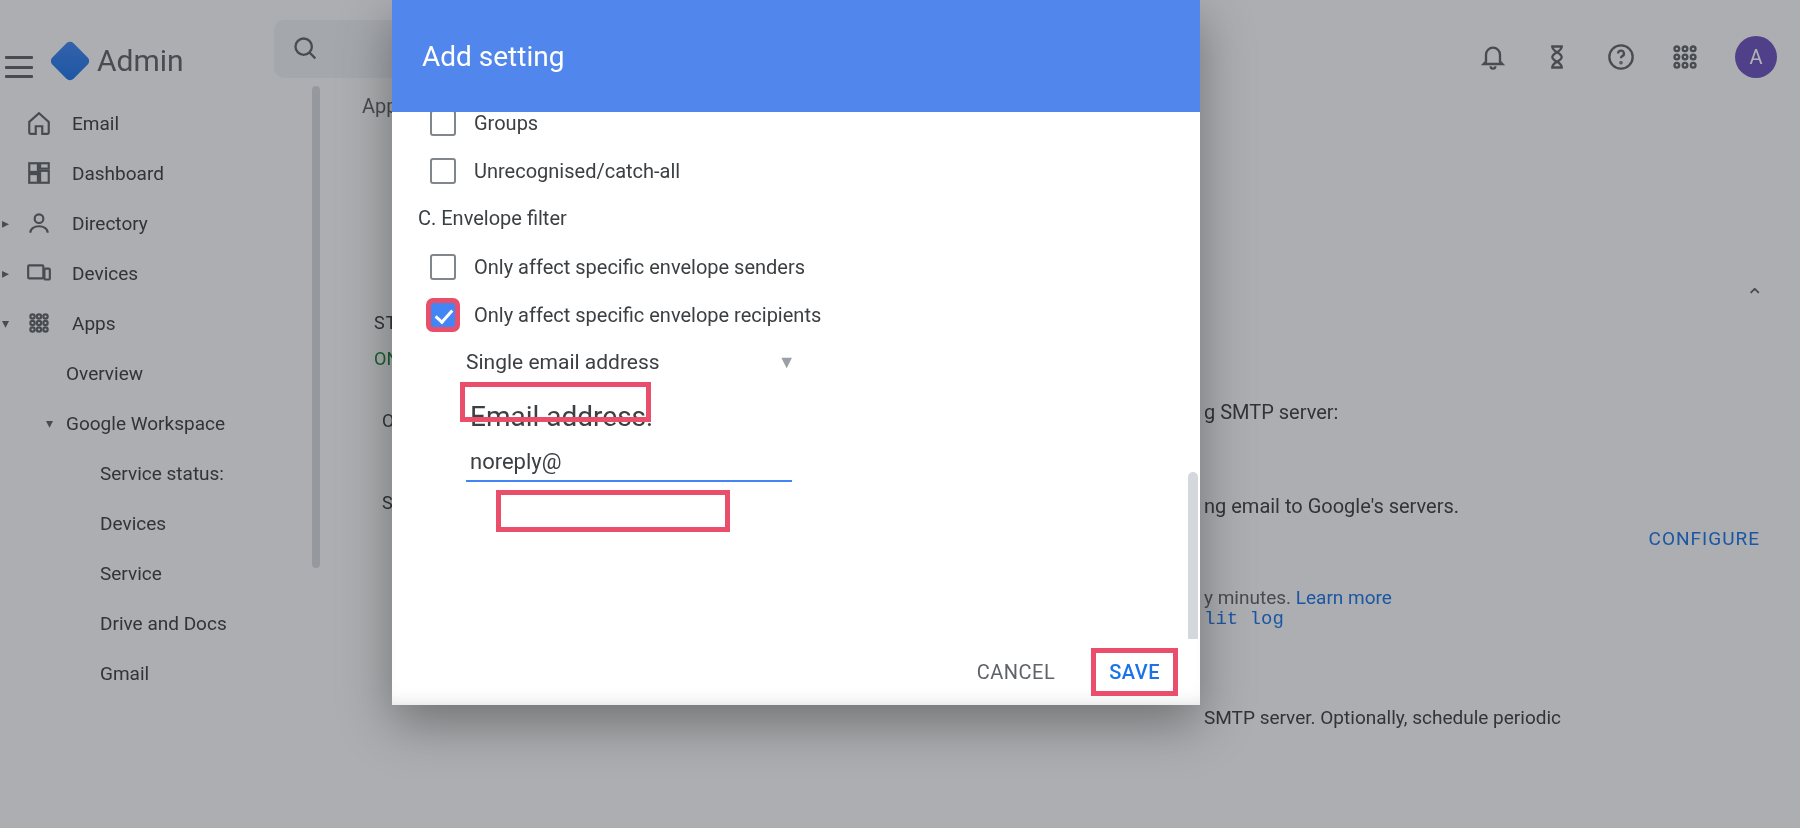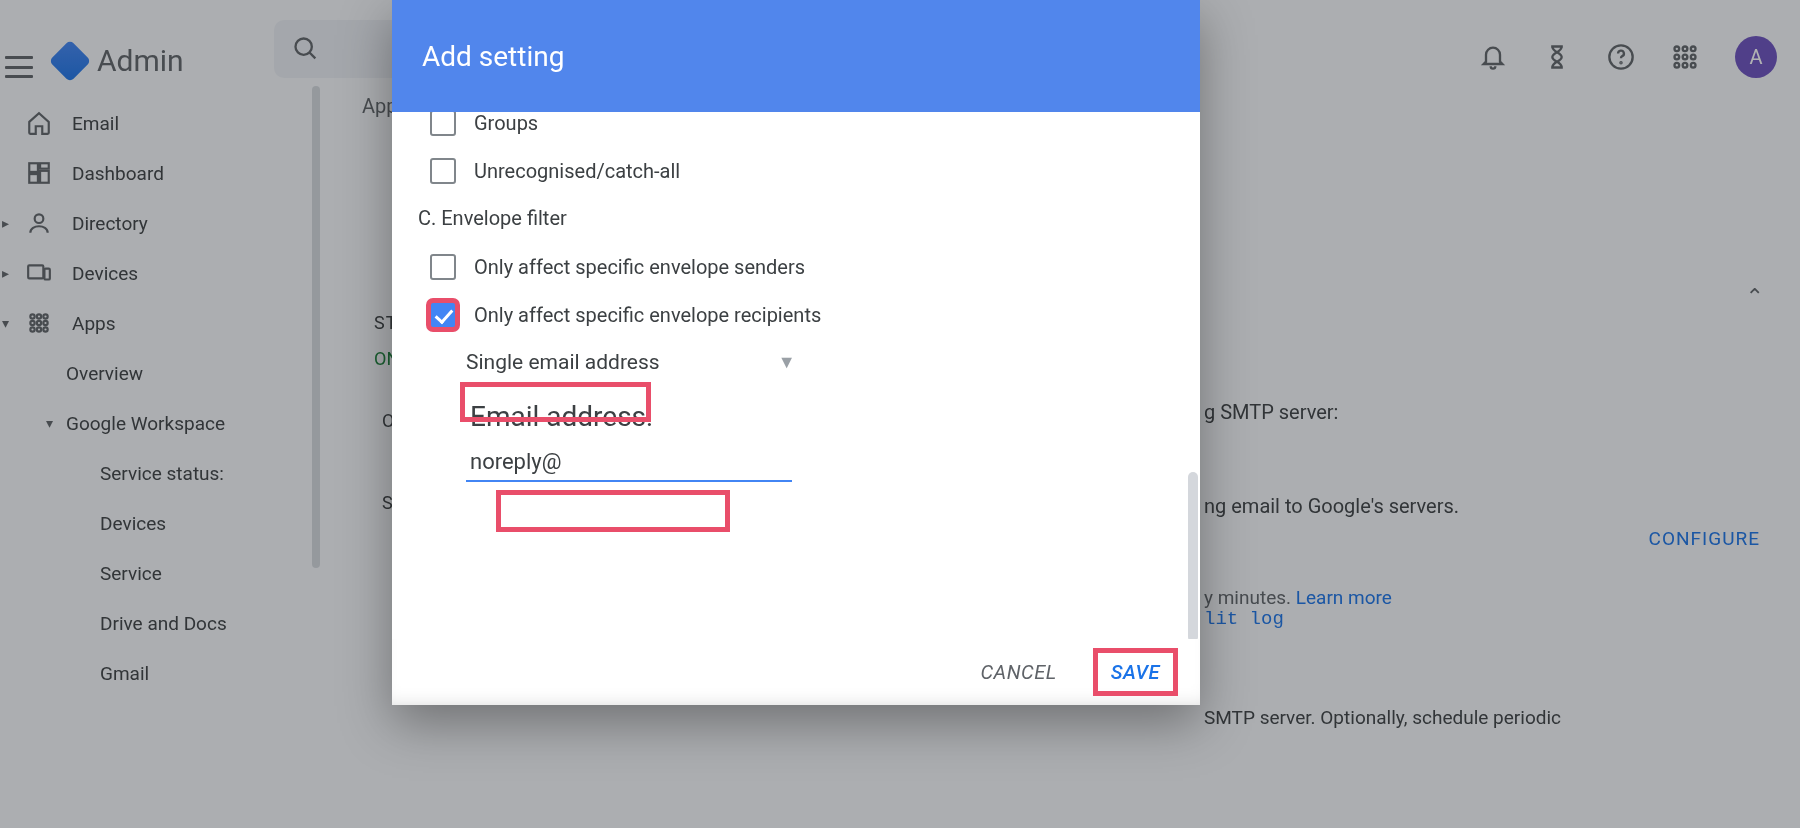--- a/index.html
+++ b/index.html
@@ -66,21 +66,21 @@
   .select-label{font-size:21px;color:#3c4043;}
   .dd-caret{color:#9aa0a6;font-size:18px;margin-left:118px;}
   .email-label{font-size:28px;margin:6px 0 12px 4px;color:#3c4043;}
   .email-input-wrap{display:flex;align-items:flex-end;}
   .email-input{width:326px;border:none;border-bottom:2.5px solid #4285f4;font-size:22px;padding:4px 4px 6px 4px;color:#3c4043;outline:none;background:transparent;}
   
   .hl{outline:5px solid var(--highlight);outline-offset:-1px;}
   .hl-box{position:absolute;border:5px solid var(--highlight);pointer-events:none;}
   
   .dlg-footer{height:66px;background:#fff;border-top:0;display:flex;justify-content:flex-end;align-items:center;gap:30px;padding-right:26px;box-shadow:0 -12px 22px -18px rgba(0,0,0,.25) inset;}
-  .btn{font-size:20px;letter-spacing:.5px;cursor:pointer;padding:6px 10px;color:#5f6368;font-style:italic;}
+  .btn{font-size:20px;letter-spacing:.5px;cursor:pointer;padding:6px 10px;color:#5f6368;}
   .btn.save{color:var(--link-blue);font-weight:500;}
   
   .dlg-scroll{position:absolute;right:2px;top:360px;width:10px;height:170px;background:#d4d7dc;border-radius:5px;}
   
   svg{width:100%;height:100%;stroke:currentColor;fill:none;stroke-width:2;}
 </style>
 </head>
 <body>
 
 <div id="bg">

